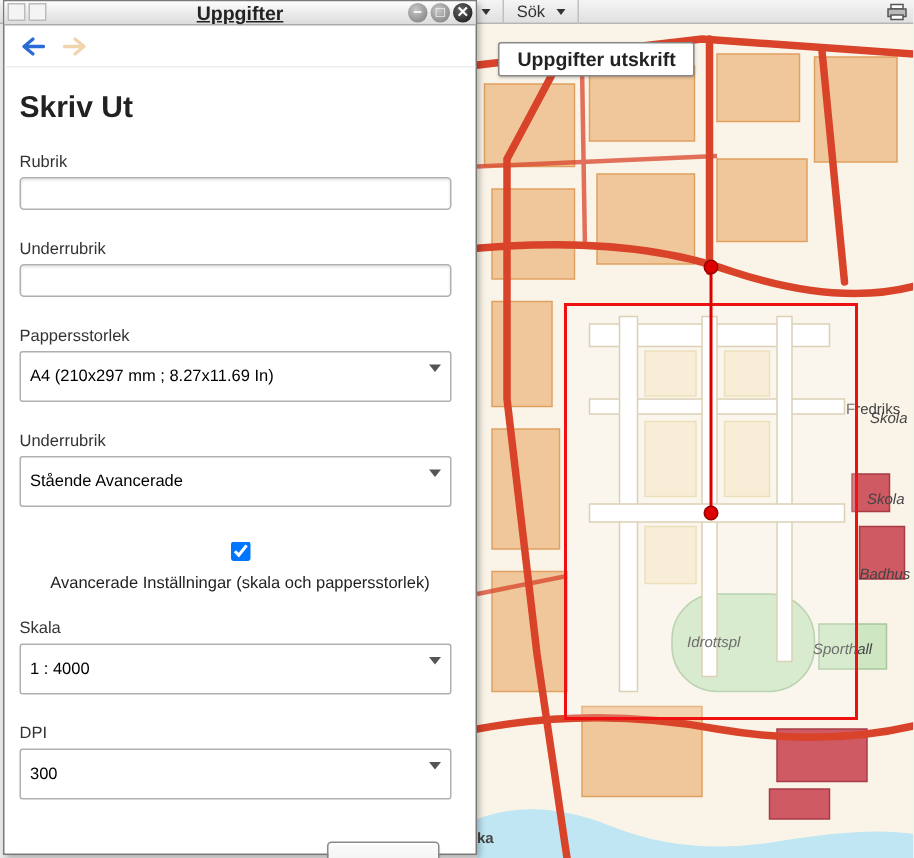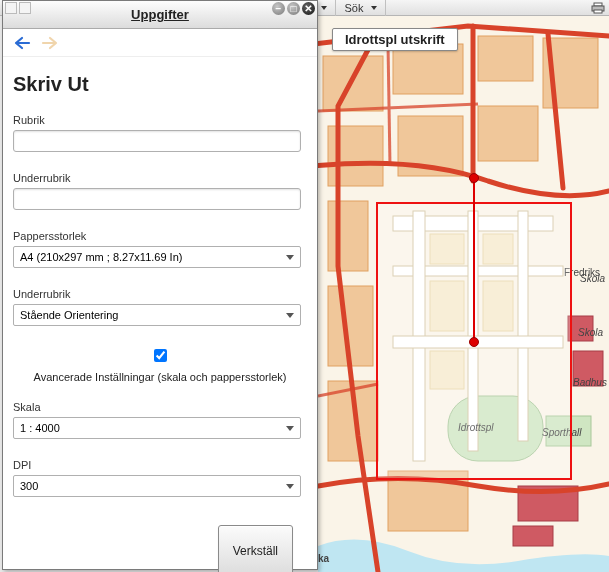--- a/index.html
+++ b/index.html
@@ -37,21 +37,21 @@
   .printer-icon svg { display:block; }
 
   
   .dialog {
     position:absolute; left:2px; top:0; width:316px; height:570px;
     background:#fff;
     border:1px solid #7a7a7a;
     box-shadow:2px 2px 4px rgba(0,0,0,.25);
   }
   .titlebar {
-    height:28px;
+    height:16px;
     background:linear-gradient(#fdfdfd,#dcdcdc);
     border-bottom:1px solid #aaa;
     display:flex; align-items:center; justify-content:center;
     position:relative;
     font-weight:bold; font-size:13px;
     text-decoration:underline;
     color:#222;
   }
   .win-btns {
     position:absolute; right:2px; top:1px; display:flex; gap:2px;
@@ -85,21 +85,21 @@
     font-size:11px; color:#333; margin-bottom:4px;
   }
   .text-input{
     width:288px; height:22px;
     border:1px solid #b0b0b0; border-radius:3px;
     padding:2px 6px; font-size:12px;
     box-shadow:inset 0 1px 2px rgba(0,0,0,.12);
     margin-bottom:20px;
   }
   .select{
-    width:288px; height:22px;
+    width:288px; height:34px;
     border:1px solid #b0b0b0; border-radius:2px;
     padding:2px 18px 2px 6px; font-size:11px;
     background:#fff;
     position:relative;
     margin-bottom:20px;
     display:flex; align-items:center;
   }
   .select::after{
     content:""; position:absolute; right:6px; top:8px;
     border-left:4px solid transparent;
@@ -289,21 +289,21 @@
       <text x="262" y="266" font-style="italic">Skola</text>
       <text x="0" y="546" font-weight="bold">ka</text>
     </g>
   </svg>
 
   <div class="print-frame" style="left:58px;top:186px;width:196px;height:278px"></div>
   <div class="rotline" style="left:156px;top:162px;height:164px"></div>
   <div class="handle" style="left:156px;top:162px"></div>
   <div class="handle" style="left:156px;top:326px"></div>
 
-  <div class="map-tab">Idrottspl utskrift</div>
+  <div class="map-tab">Uppgifter utskrift</div>
 </div>
 
 <div class="dialog">
   <div class="titlebar">
     <div class="title-left-icons">
       <span></span>
       <span></span>
     </div>
     <span>Uppgifter</span>
     <div class="win-btns">
@@ -335,21 +335,21 @@
     <div class="field-label">Underrubrik</div>
     <input class="text-input" value="" style="">
 
     <div class="field-label">Pappersstorlek</div>
     <div class="select">
       <span>A4 (210x297 mm ; 8.27x11.69 In)</span>
     </div>
 
     <div class="field-label">Underrubrik</div>
     <div class="select">
-      <span>Stående Orientering</span>
+      <span>Stående Avancerade</span>
     </div>
 
     <label class="check-row">
       <input type="checkbox" checked="" style="">
       <span>Avancerade Inställningar (skala och pappersstorlek)</span>
     </label>
 
     <div class="field-label">Skala</div>
     <div class="select">
       <span>1 : 4000</span>

